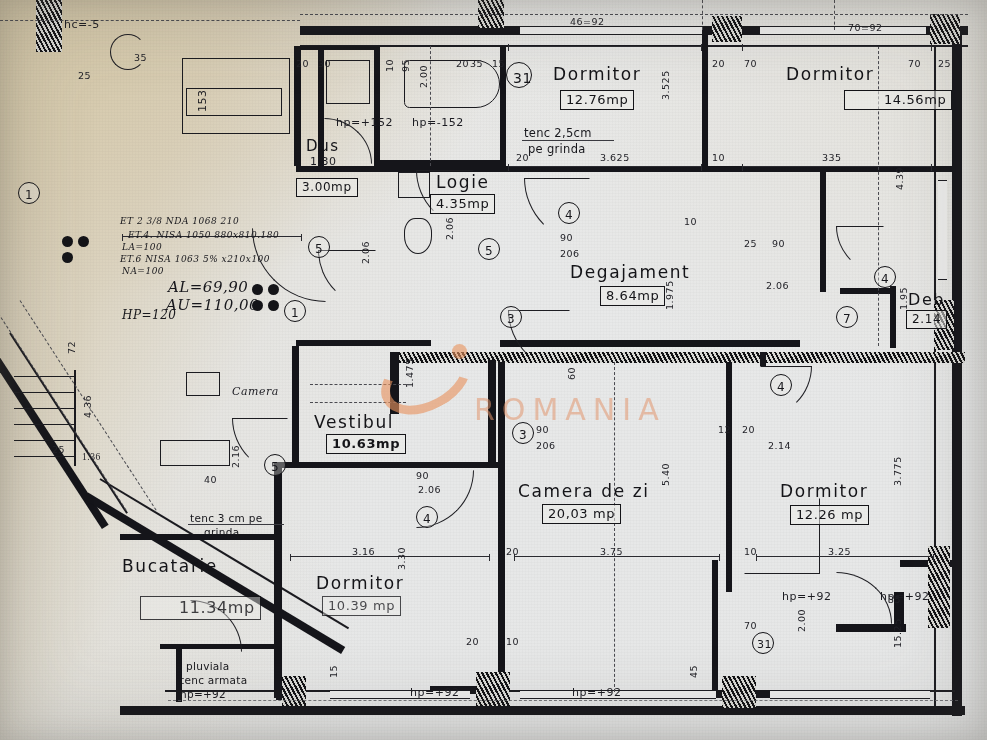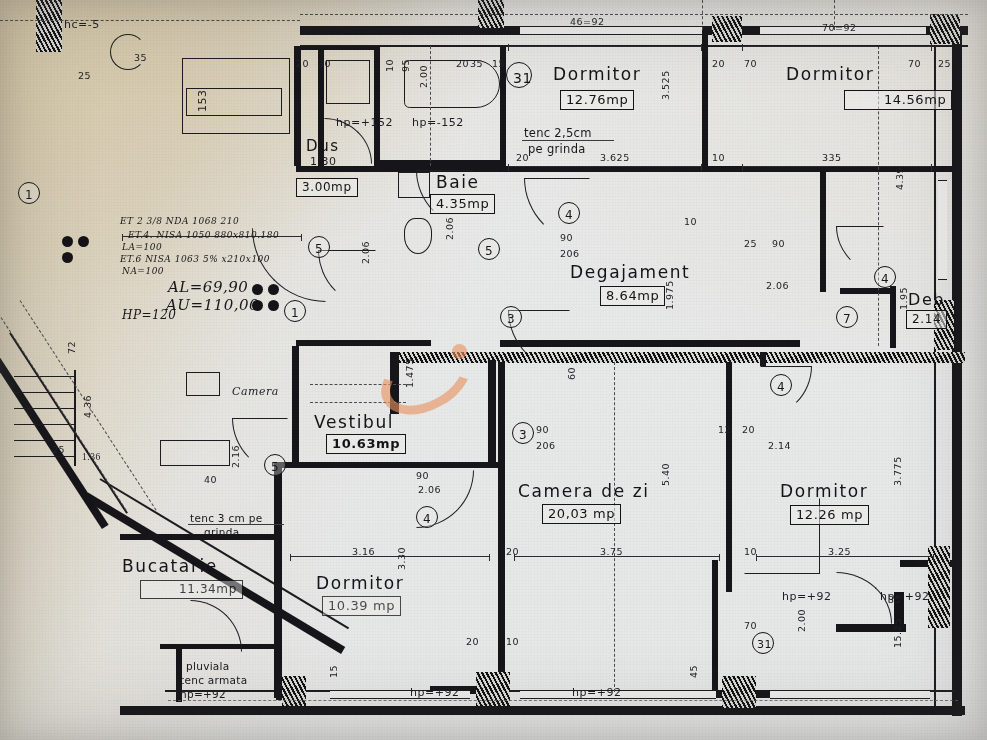--- a/index.html
+++ b/index.html
@@ -217,21 +217,21 @@
 
   <div class="t room-name" style="left:786px;top:64px;">Dormitor</div>
   <div class="area-box" style="left:844px;top:90px;padding-left:39px;">14.56mp</div>
 
   <div class="t room-name" style="left:306px;top:137px;font-size:15px;">Dus</div>
   <div class="t dim" style="left:310px;top:155px;font-size:11px;">1.30</div>
 
   <div class="area-box" style="left:296px;top:178px;font-size:12px;">3.00mp</div>
   <div class="t dim-s hand" style="left:232px;top:385px;font-size:11px;">Camera</div>
 
-  <div class="t room-name" style="left:436px;top:172px;">Baie</div>
+  <div class="t room-name" style="left:436px;top:172px;">Logie</div>
   <div class="area-box" style="left:430px;top:194px;">4.35mp</div>
 
   <div class="t room-name" style="left:570px;top:262px;">Degajament</div>
   <div class="area-box" style="left:600px;top:286px;">8.64mp</div>
 
   <div class="t room-name" style="left:908px;top:290px;font-size:16px;">Deb</div>
   <div class="area-box" style="left:906px;top:310px;font-size:12px;">2.14</div>
 
   <div class="t room-name" style="left:314px;top:412px;">Vestibul</div>
   <div class="area-box" style="left:326px;top:434px;font-weight:bold;">10.63mp</div>
@@ -239,21 +239,21 @@
   <div class="t room-name" style="left:518px;top:481px;">Camera de zi</div>
   <div class="area-box" style="left:542px;top:504px;">20,03 mp</div>
 
   <div class="t room-name" style="left:780px;top:481px;">Dormitor</div>
   <div class="area-box" style="left:790px;top:505px;">12.26 mp</div>
 
   <div class="t room-name" style="left:316px;top:573px;">Dormitor</div>
   <div class="area-box" style="left:322px;top:596px;opacity:.75;">10.39 mp</div>
 
   <div class="t room-name" style="left:122px;top:556px;">Bucatarie</div>
-  <div class="area-box" style="left:140px;top:580px;font-size:12px;opacity:.8;padding-left:38px;">11.34mp</div>
+  <div class="area-box" style="left:140px;top:596px;font-size:16px;opacity:.8;padding-left:38px;">11.34mp</div>
 
   <div class="t note" style="left:524px;top:126px;">tenc 2,5cm</div>
   <div class="t note" style="left:528px;top:142px;">pe grinda</div>
   <div class="thin" style="left:522px;top:140px;width:92px;"></div>
 
   <div class="t note" style="left:190px;top:512px;font-size:10.5px;">tenc 3 cm pe</div>
   <div class="t note" style="left:204px;top:526px;font-size:10.5px;">grinda</div>
   <div class="thin" style="left:188px;top:524px;width:96px;"></div>
 
   <div class="t note" style="left:186px;top:660px;font-size:10.5px;">pluviala</div>
@@ -326,21 +326,21 @@
   <div class="t dim-s vert" style="left:418px;top:88px;">2.00</div>
   <div class="t dim-s" style="left:712px;top:58px;">20</div>
   <div class="t dim-s" style="left:726px;top:58px;opacity:0;">35</div>
   <div class="t dim-s" style="left:742px;top:58px;opacity:0;">15</div>
   <div class="t dim-s" style="left:744px;top:58px;">70</div>
   <div class="t dim-s" style="left:762px;top:58px;opacity:0;">20</div>
   <div class="t dim-s" style="left:908px;top:58px;">70</div>
   <div class="t dim-s" style="left:930px;top:58px;opacity:0;">70</div>
   <div class="t dim-s" style="left:938px;top:58px;">25</div>
   <div class="t dim-s" style="left:570px;top:16px;">46=92</div>
-  <div class="t dim-s" style="left:822px;top:22px;text-align:right;">70=92</div>
+  <div class="t dim-s" style="left:848px;top:22px;text-align:right;">70=92</div>
 
   <div class="t dim-s vert" style="left:660px;top:100px;">3.525</div>
   <div class="t dim-s vert" style="left:892px;top:486px;">3.775</div>
   <div class="t dim-s vert" style="left:894px;top:190px;">4.39</div>
   <div class="t dim-s" style="left:744px;top:238px;">25</div>
   <div class="t dim-s" style="left:772px;top:238px;">90</div>
   <div class="t dim-s" style="left:766px;top:280px;">2.06</div>
   <div class="t dim-s vert" style="left:898px;top:310px;">1.95</div>
   <div class="t dim-s" style="left:888px;top:594px;">35</div>
   <div class="t dim-s vert" style="left:892px;top:648px;">15.25</div>
@@ -392,15 +392,18 @@
   <div class="blob" style="left:62px;top:236px;width:11px;height:11px;"></div>
   <div class="blob" style="left:78px;top:236px;width:11px;height:11px;"></div>
   <div class="blob" style="left:62px;top:252px;width:11px;height:11px;"></div>
   <div class="blob" style="left:252px;top:284px;width:11px;height:11px;"></div>
   <div class="blob" style="left:268px;top:284px;width:11px;height:11px;"></div>
   <div class="blob" style="left:252px;top:300px;width:11px;height:11px;"></div>
   <div class="blob" style="left:268px;top:300px;width:11px;height:11px;"></div>
 
   <div class="wm-swoosh" style="left:378px;top:348px;"></div>
   <div class="wm-dot" style="left:452px;top:344px;"></div>
+  <div class="wm" style="left:474px;top:392px;">
+    <span class="wm-txt">ROMANIA</span>
+  </div>
 
   <div class="vignette"></div>
 </div>
 
 </body></html>

